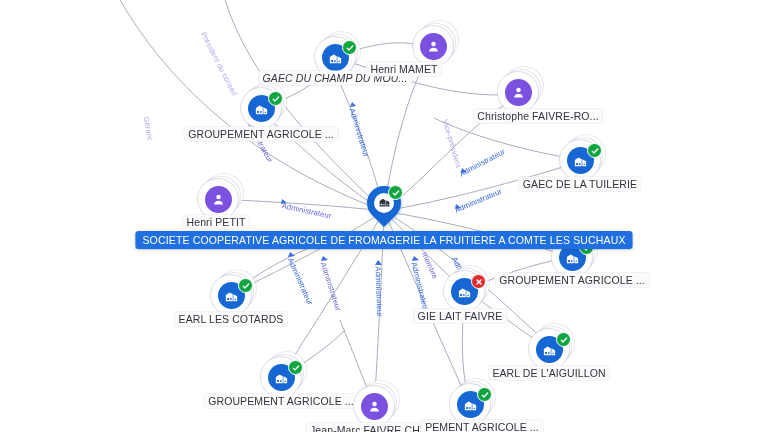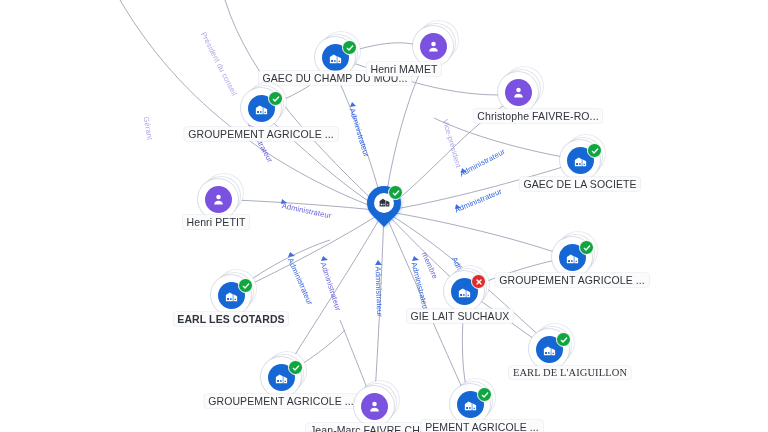--- a/index.html
+++ b/index.html
@@ -172,21 +172,21 @@
           <svg width="15" height="15" viewBox="0 0 24 24" fill="#ffffff">
             <path d="M3 21V11l6-4 5 3V21H3zm2-2h3v-3H5v3zm5 0h2v-3h-2v3zM15 21V10l6 3v8h-6zm2-2h2v-2h-2v2z"></path>
           </svg>
         </div>
         <div class="badge ok">
           <svg width="8" height="8" viewBox="0 0 24 24" fill="none" stroke="#ffffff" stroke-width="4" stroke-linecap="round" stroke-linejoin="round">
             <polyline points="4,13 9,18 20,6"></polyline>
           </svg>
         </div>
       </div>
-      <div class="nlabel" style="left: 335px; top: 71px;">GAEC DU CHAMP DU MOU...</div>
+      <div class="nlabel" style="left: 335px; top: 71px; font-style: italic;">GAEC DU CHAMP DU MOU...</div>
       <div class="node person" style="left: 433px; top: 46px;">
         <div class="stack"></div>
         <div class="disc">
           <svg width="15" height="15" viewBox="0 0 24 24" fill="#ffffff">
             <circle cx="12" cy="8" r="3.6"></circle>
             <path d="M5 20c0-3.9 3.1-6.2 7-6.2s7 2.3 7 6.2z"></path>
           </svg>
         </div>
       </div>
       <div class="nlabel" style="left: 404px; top: 62px;">Henri MAMET</div>
@@ -220,21 +220,21 @@
           <svg width="15" height="15" viewBox="0 0 24 24" fill="#ffffff">
             <path d="M3 21V11l6-4 5 3V21H3zm2-2h3v-3H5v3zm5 0h2v-3h-2v3zM15 21V10l6 3v8h-6zm2-2h2v-2h-2v2z"></path>
           </svg>
         </div>
         <div class="badge ok">
           <svg width="8" height="8" viewBox="0 0 24 24" fill="none" stroke="#ffffff" stroke-width="4" stroke-linecap="round" stroke-linejoin="round">
             <polyline points="4,13 9,18 20,6"></polyline>
           </svg>
         </div>
       </div>
-      <div class="nlabel" style="left: 580px; top: 177px;">GAEC DE LA SOCIETE</div>
+      <div class="nlabel" style="left: 580px; top: 177px;">GAEC DE LA TUILERIE</div>
       <div class="node person" style="left: 218px; top: 199px;">
         <div class="stack"></div>
         <div class="disc">
           <svg width="15" height="15" viewBox="0 0 24 24" fill="#ffffff">
             <circle cx="12" cy="8" r="3.6"></circle>
             <path d="M5 20c0-3.9 3.1-6.2 7-6.2s7 2.3 7 6.2z"></path>
           </svg>
         </div>
       </div>
       <div class="nlabel" style="left: 216px; top: 215px;">Henri PETIT</div>
@@ -259,49 +259,49 @@
             <path d="M3 21V11l6-4 5 3V21H3zm2-2h3v-3H5v3zm5 0h2v-3h-2v3zM15 21V10l6 3v8h-6zm2-2h2v-2h-2v2z"></path>
           </svg>
         </div>
         <div class="badge ko">
           <svg width="8" height="8" viewBox="0 0 24 24" fill="none" stroke="#ffffff" stroke-width="4" stroke-linecap="round">
             <line x1="6" y1="6" x2="18" y2="18"></line>
             <line x1="18" y1="6" x2="6" y2="18"></line>
           </svg>
         </div>
       </div>
-      <div class="nlabel" style="left: 460px; top: 309px;">GIE LAIT SUCHAUX</div>
+      <div class="nlabel" style="left: 460px; top: 309px;">GIE LAIT FAIVRE</div>
       <div class="node company" style="left: 231px; top: 295px;">
         <div class="stack"></div>
         <div class="disc">
           <svg width="15" height="15" viewBox="0 0 24 24" fill="#ffffff">
             <path d="M3 21V11l6-4 5 3V21H3zm2-2h3v-3H5v3zm5 0h2v-3h-2v3zM15 21V10l6 3v8h-6zm2-2h2v-2h-2v2z"></path>
           </svg>
         </div>
         <div class="badge ok">
           <svg width="8" height="8" viewBox="0 0 24 24" fill="none" stroke="#ffffff" stroke-width="4" stroke-linecap="round" stroke-linejoin="round">
             <polyline points="4,13 9,18 20,6"></polyline>
           </svg>
         </div>
       </div>
-      <div class="nlabel" style="left: 231px; top: 312px; font-weight: bold;">EARL LES COTARDS</div>
+      <div class="nlabel" style="left: 231px; top: 312px;">EARL LES COTARDS</div>
       <div class="node company" style="left: 549px; top: 349px;">
         <div class="stack"></div>
         <div class="disc">
           <svg width="15" height="15" viewBox="0 0 24 24" fill="#ffffff">
             <path d="M3 21V11l6-4 5 3V21H3zm2-2h3v-3H5v3zm5 0h2v-3h-2v3zM15 21V10l6 3v8h-6zm2-2h2v-2h-2v2z"></path>
           </svg>
         </div>
         <div class="badge ok">
           <svg width="8" height="8" viewBox="0 0 24 24" fill="none" stroke="#ffffff" stroke-width="4" stroke-linecap="round" stroke-linejoin="round">
             <polyline points="4,13 9,18 20,6"></polyline>
           </svg>
         </div>
       </div>
-      <div class="nlabel" style="left: 570px; top: 366px; font-family: Liberation Serif, serif;">EARL DE L'AIGUILLON</div>
+      <div class="nlabel" style="left: 549px; top: 366px;">EARL DE L'AIGUILLON</div>
       <div class="node company" style="left: 281px; top: 377px;">
         <div class="stack"></div>
         <div class="disc">
           <svg width="15" height="15" viewBox="0 0 24 24" fill="#ffffff">
             <path d="M3 21V11l6-4 5 3V21H3zm2-2h3v-3H5v3zm5 0h2v-3h-2v3zM15 21V10l6 3v8h-6zm2-2h2v-2h-2v2z"></path>
           </svg>
         </div>
         <div class="badge ok">
           <svg width="8" height="8" viewBox="0 0 24 24" fill="none" stroke="#ffffff" stroke-width="4" stroke-linecap="round" stroke-linejoin="round">
             <polyline points="4,13 9,18 20,6"></polyline>
@@ -343,14 +343,15 @@
           <path d="M3 21V11l6-4 5 3V21H3zm2-2h3v-3H5v3zm5 0h2v-3h-2v3zM15 21V10l6 3v8h-6zm2-2h2v-2h-2v2z"></path>
         </svg>
       </span>
     </div>
     <div class="badge ok">
       <svg width="8" height="8" viewBox="0 0 24 24" fill="none" stroke="#ffffff" stroke-width="4" stroke-linecap="round" stroke-linejoin="round">
           <polyline points="4,13 9,18 20,6"></polyline>
         </svg>
     </div>
   </div>
+  <div class="focus-label" id="focus-label" style="left: 384px; top: 231px;">SOCIETE COOPERATIVE AGRICOLE DE FROMAGERIE LA FRUITIERE A COMTE LES SUCHAUX</div>
 
 </div>
 
 </body></html>

